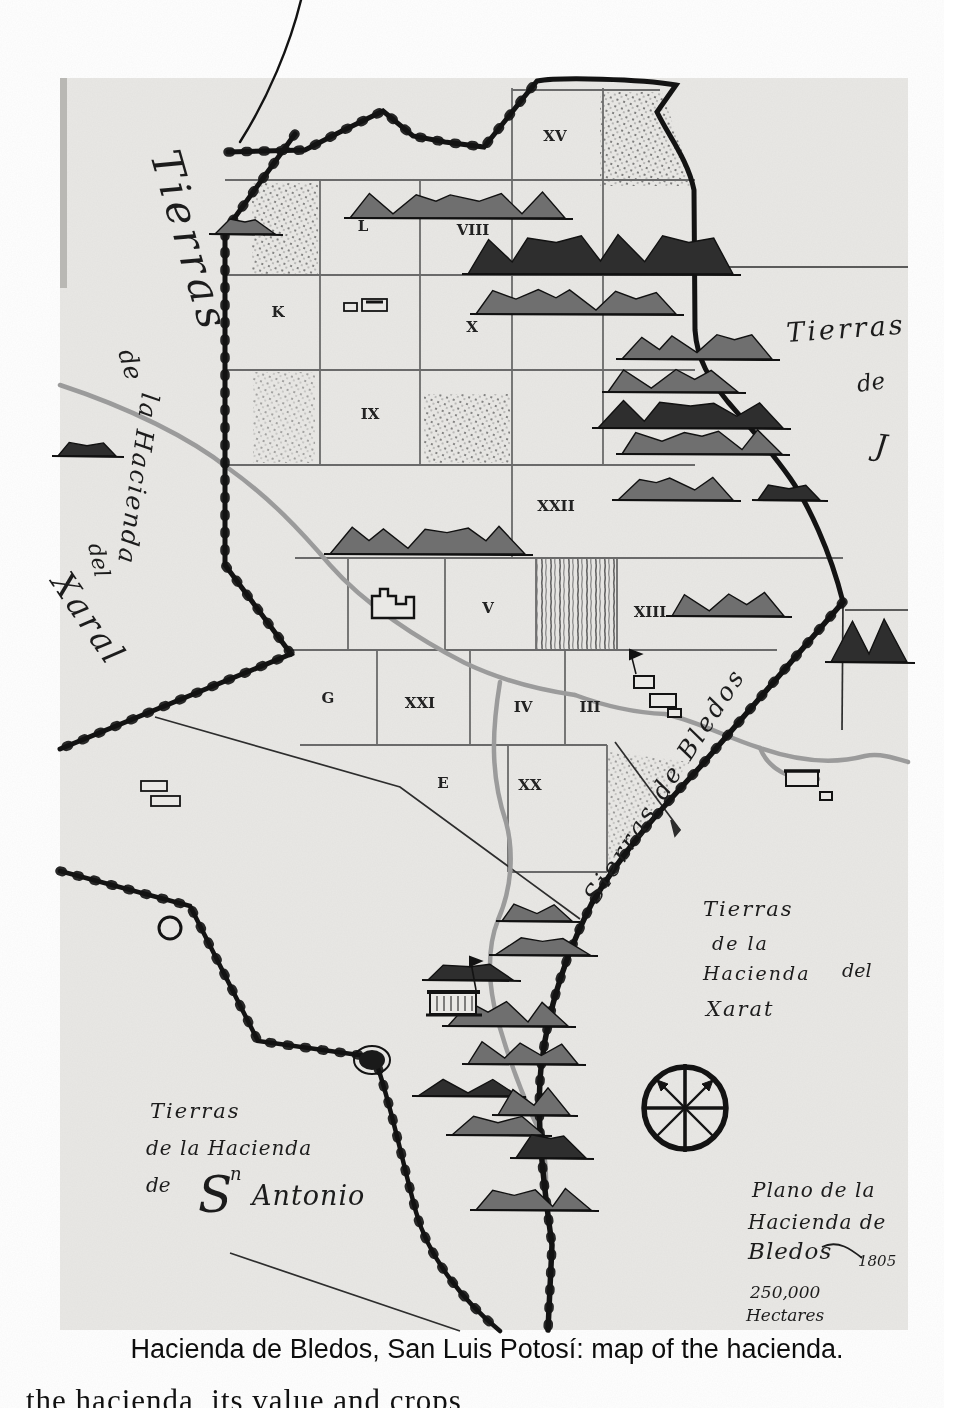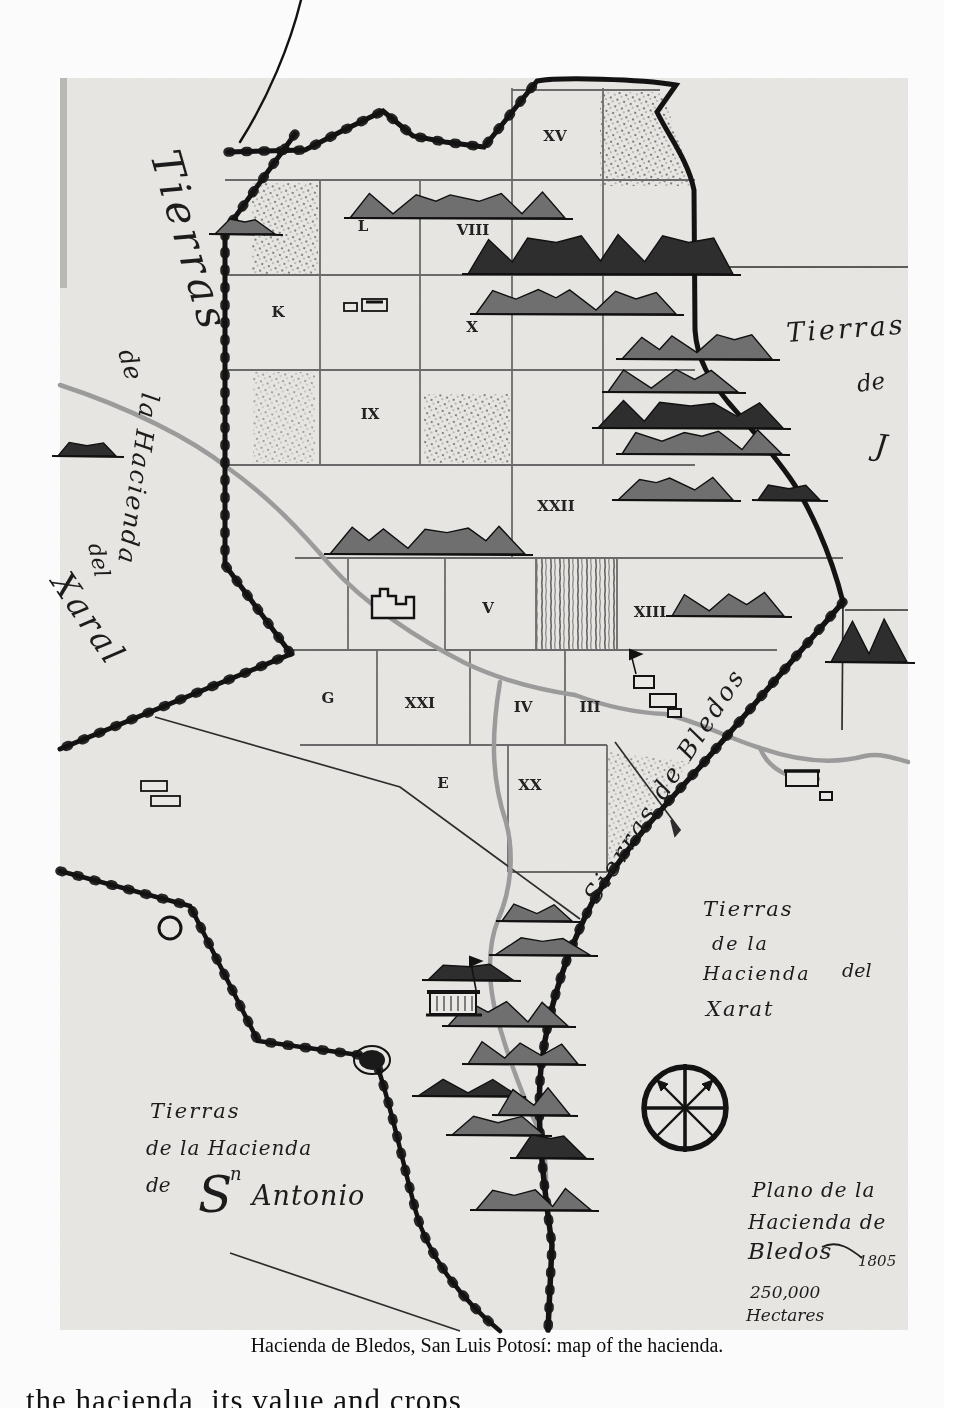--- a/index.html
+++ b/index.html
@@ -2,21 +2,21 @@
 <html><head>
 <meta charset="utf-8">
 <style>
   html,body{margin:0;padding:0;background:#fff;}
   #page{position:relative;width:944px;height:1408px;background:#ffffff;overflow:hidden;
         font-family:"DejaVu Serif", serif;}
   #mapsvg{position:absolute;left:0;top:0;}
   .hand{font-family:"DejaVu Serif", serif;font-style:italic;fill:#1c1c1c;}
   .parcel{font-family:"DejaVu Serif", serif;font-weight:bold;fill:#222;}
   #caption{position:absolute;top:1334px;left:0;width:974px;text-align:center;
-           font-family:Liberation Serif, serif;font-size:20px;color:#0d0d0d;}
+           font-family:Liberation Sans, sans-serif;font-size:27px;color:#0d0d0d;}
   #cropline{position:absolute;top:1383px;left:26px;width:920px;
             font-family:"Liberation Serif", serif;font-size:31px;color:#111;
             letter-spacing:1px;}
 </style>
 </head>
 <body>
 
 <div id="page">
 
 <svg id="mapsvg" width="974" height="1408" viewBox="0 0 974 1408">

